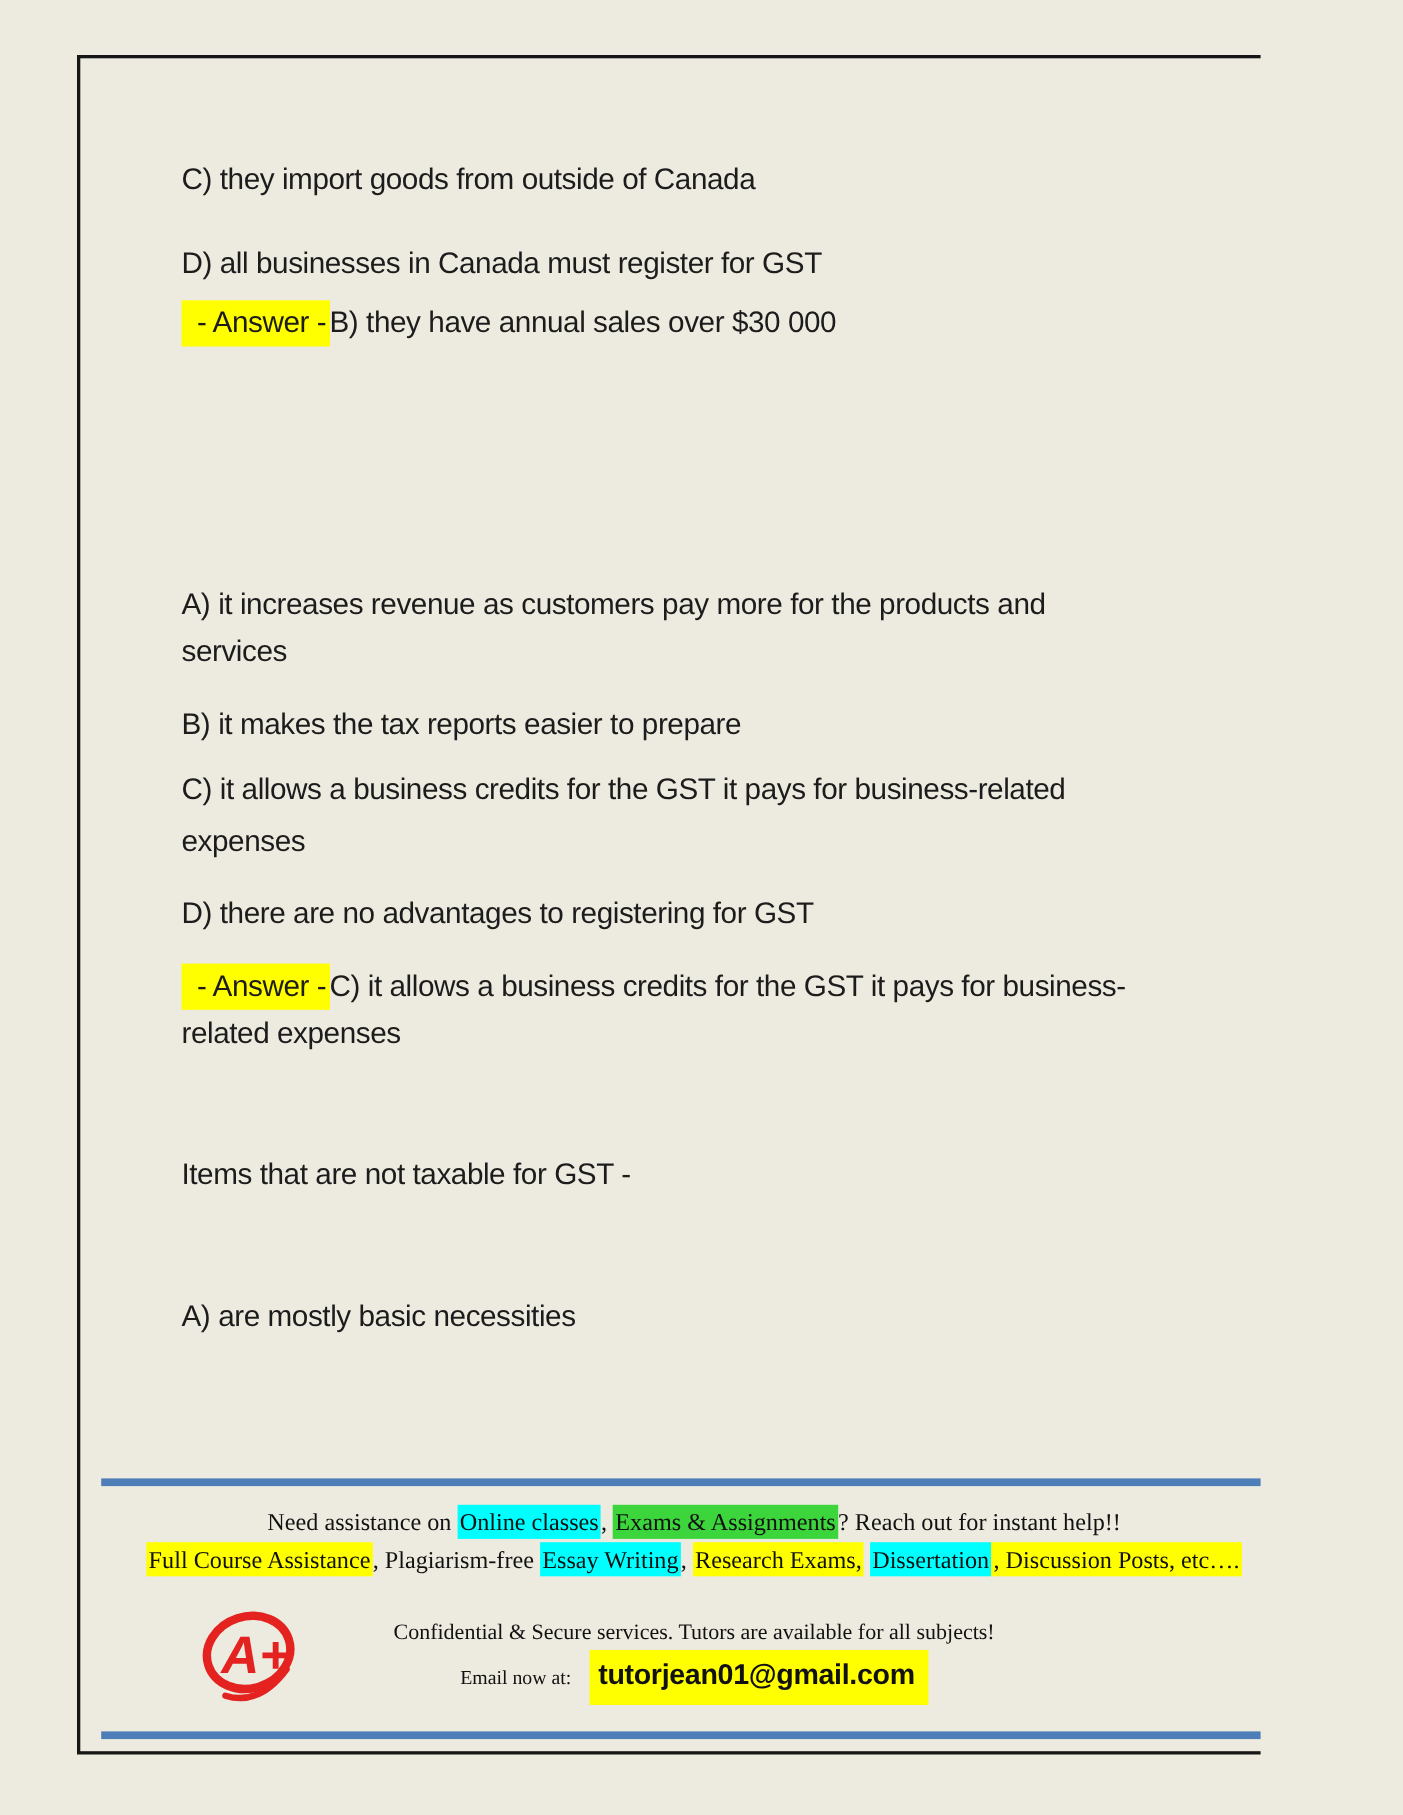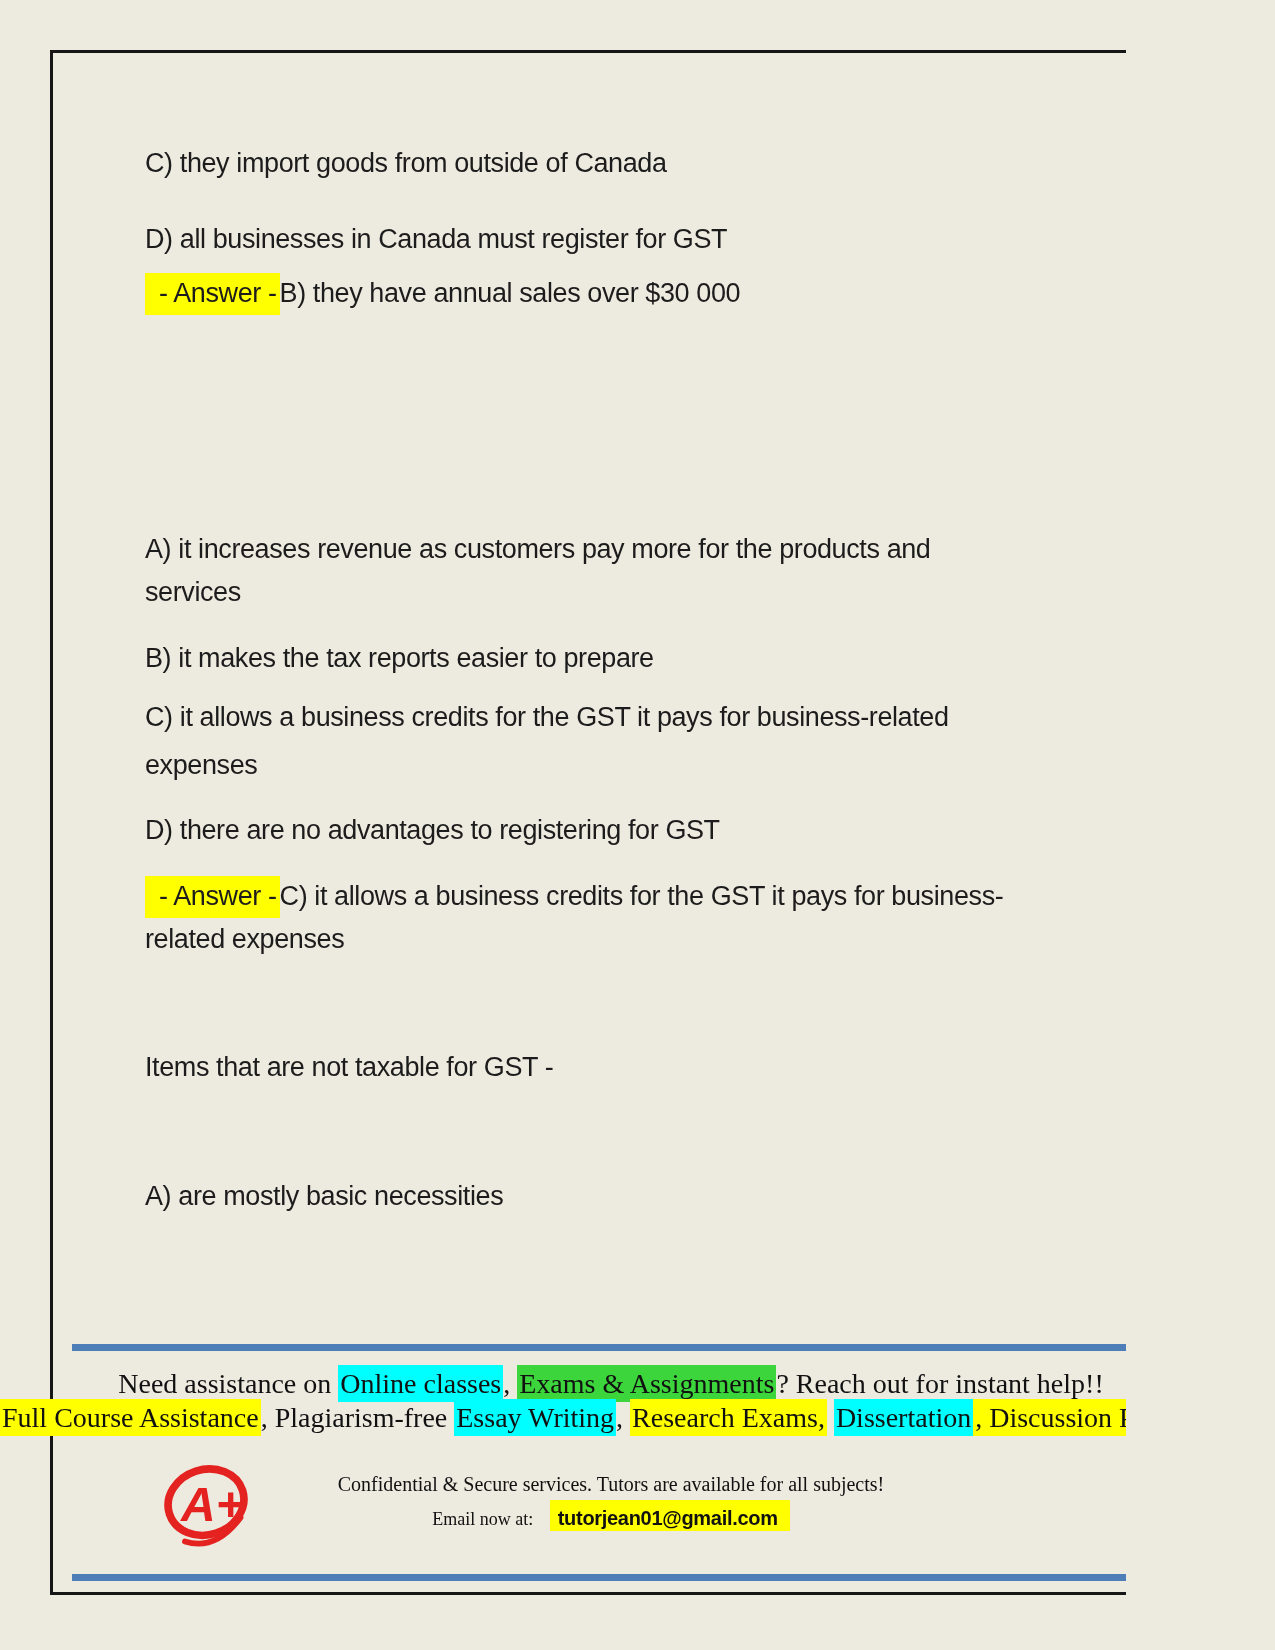--- a/index.html
+++ b/index.html
@@ -3,20 +3,21 @@
 <meta charset="utf-8">
 <style>
   html,body{margin:0;padding:0;}
   body{background:#EDEADF;}
   .canvas{
     position:relative;
     width:1126px;height:1650px;
     background:#EDEADF;
     overflow:hidden;
     font-family:"Liberation Sans",sans-serif;
+    margin-left:20px;
   }
   .page-frame{
     position:absolute;
     left:50px;top:50px;
     width:1171px;height:1545px;
     border:3px solid #161616;
     box-sizing:border-box;
   }
   .bodyline{
     position:absolute;
@@ -36,21 +37,21 @@
     height:7px;
     background:#4E7EB8;
   }
   .divider-top{left:72px;top:1344px;width:1133px;}
   .divider-bottom{left:72px;top:1574px;width:1134px;}
   .footer-line{
     position:absolute;
     left:0;width:1222px;
     text-align:center;
     font-family:"Liberation Serif",serif;
-    font-size:28px;
+    font-size:22px;
     line-height:32px;
     color:#111;
     white-space:nowrap;
   }
   .footer-line1{top:1368px;}
   .footer-line2{top:1402px;}
   .seg-cyan{background:#00FFFF;padding:3px 2px;}
   .seg-green{background:#3CD63C;padding:3px 2px;}
   .seg-yellow{background:#FFFF00;padding:3px 2px;}
   .confidential{top:1468px;font-size:20px;}
@@ -64,25 +65,25 @@
   .email-label{
     font-family:"Liberation Serif",serif;
     font-size:18px;
     color:#111;
   }
   .email-value{
     display:inline-block;
     margin-left:12px;
     font-family:"Liberation Sans",sans-serif;
     font-weight:bold;
-    font-size:20px;
+    font-size:26px;
     letter-spacing:-0.3px;
     color:#111;
     background:#FFFF00;
-    padding:7px 12px 1px 8px;
+    padding:7px 12px 12px 8px;
   }
   .logo{
     position:absolute;
     left:158px;top:1458px;
     width:96px;height:96px;
   }
 </style>
 </head>
 <body>
 

